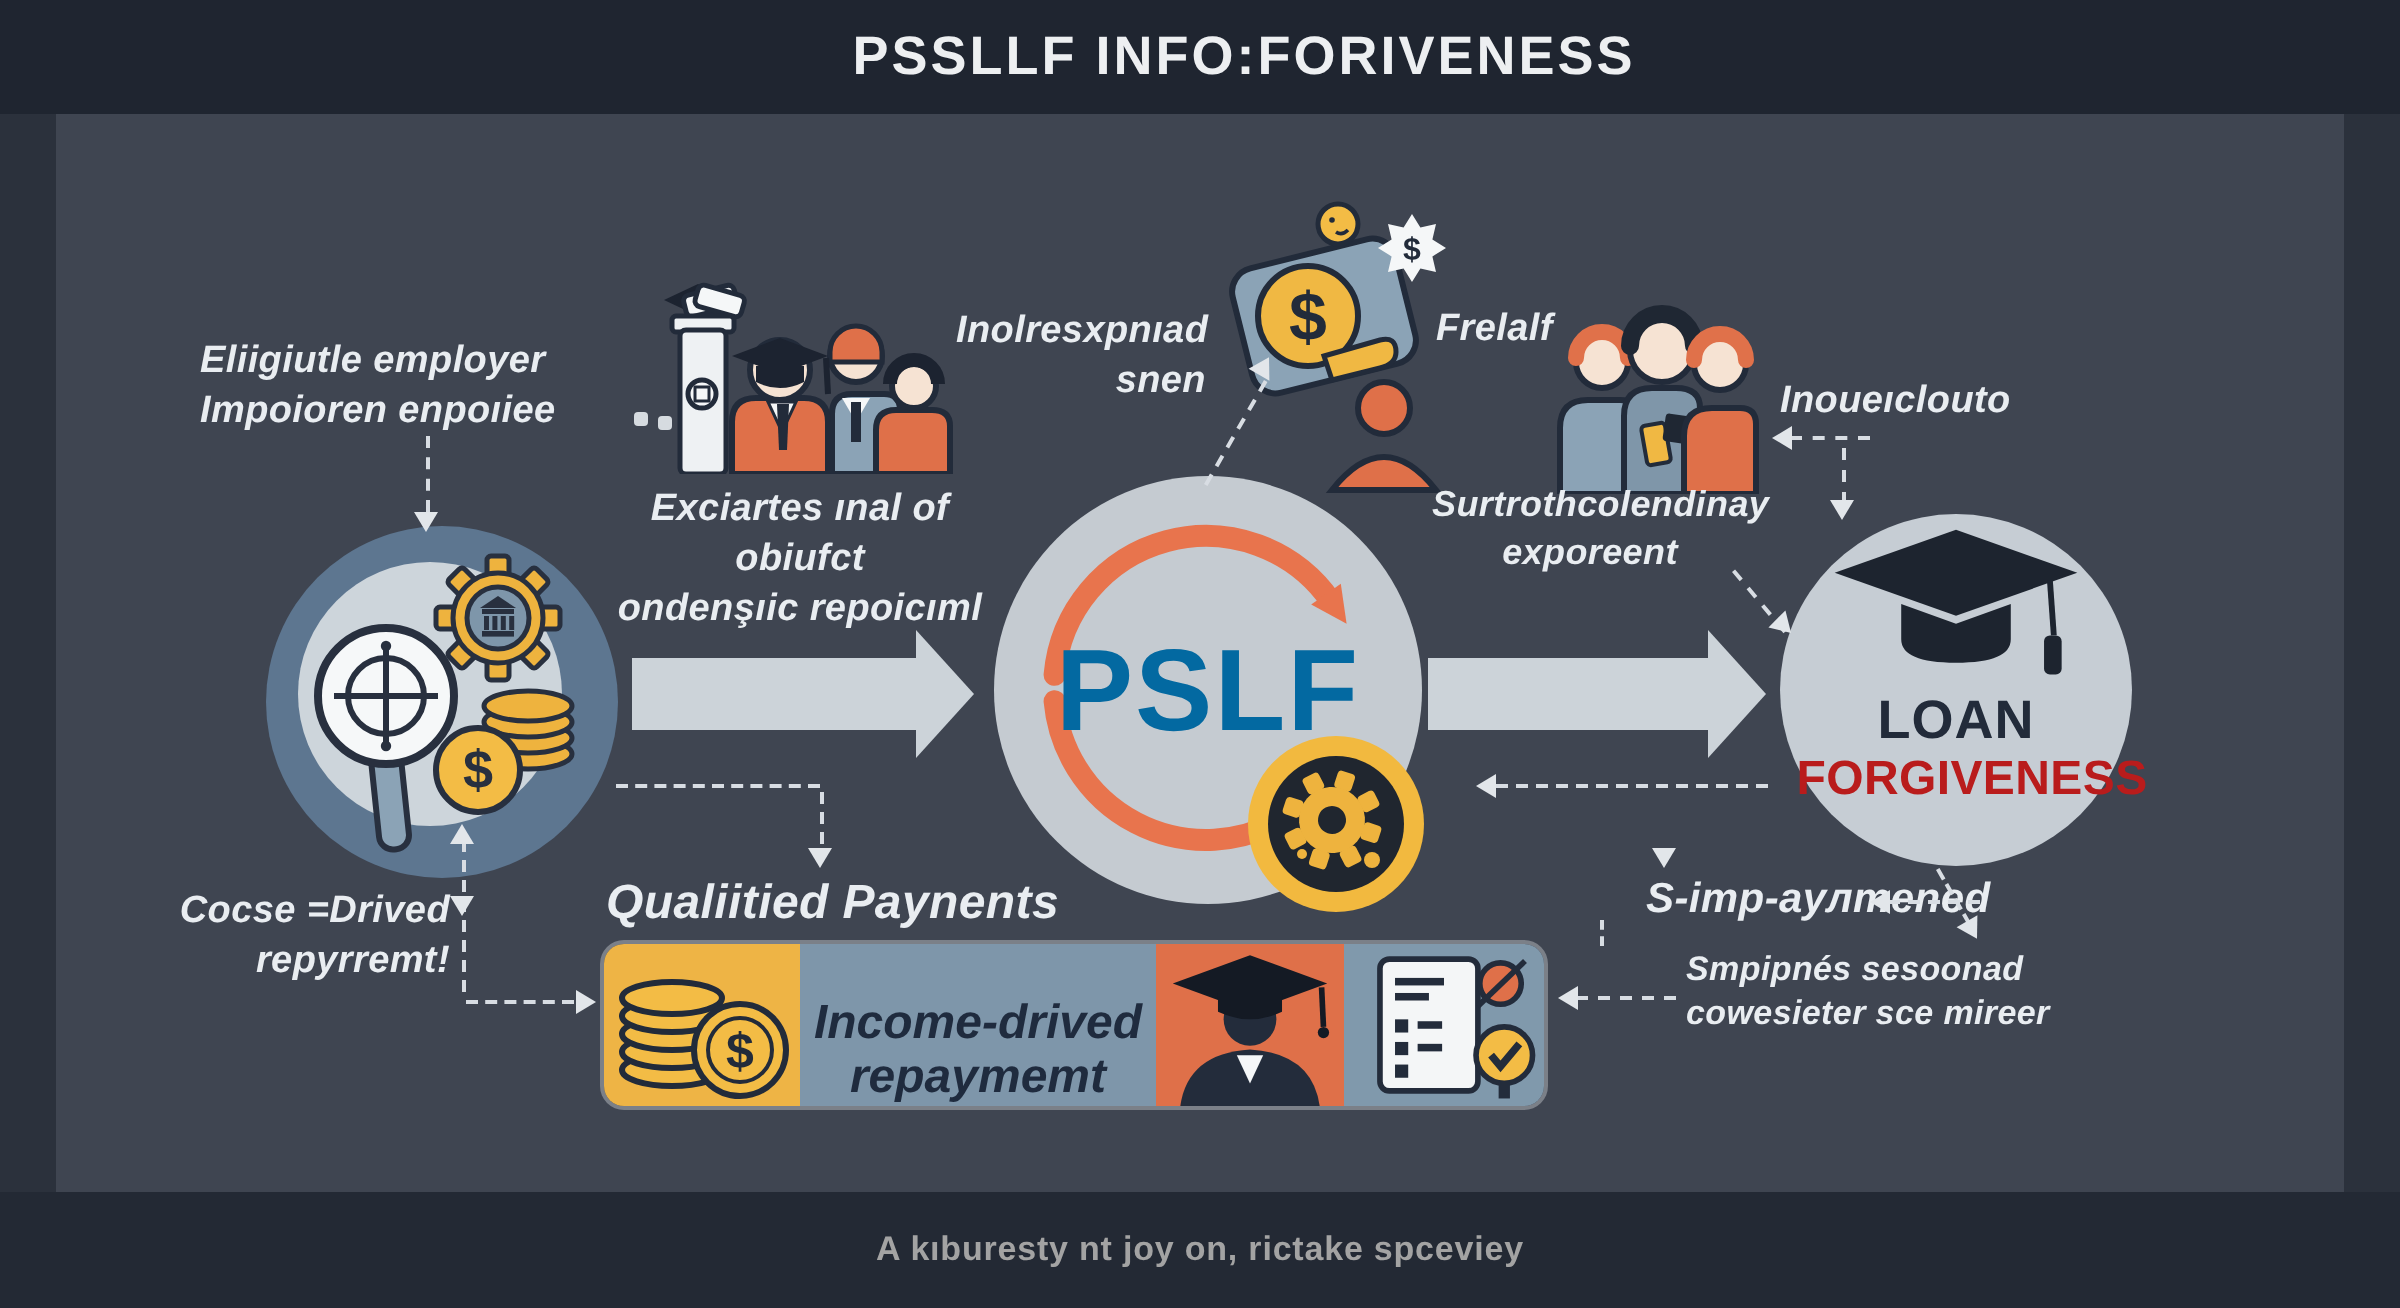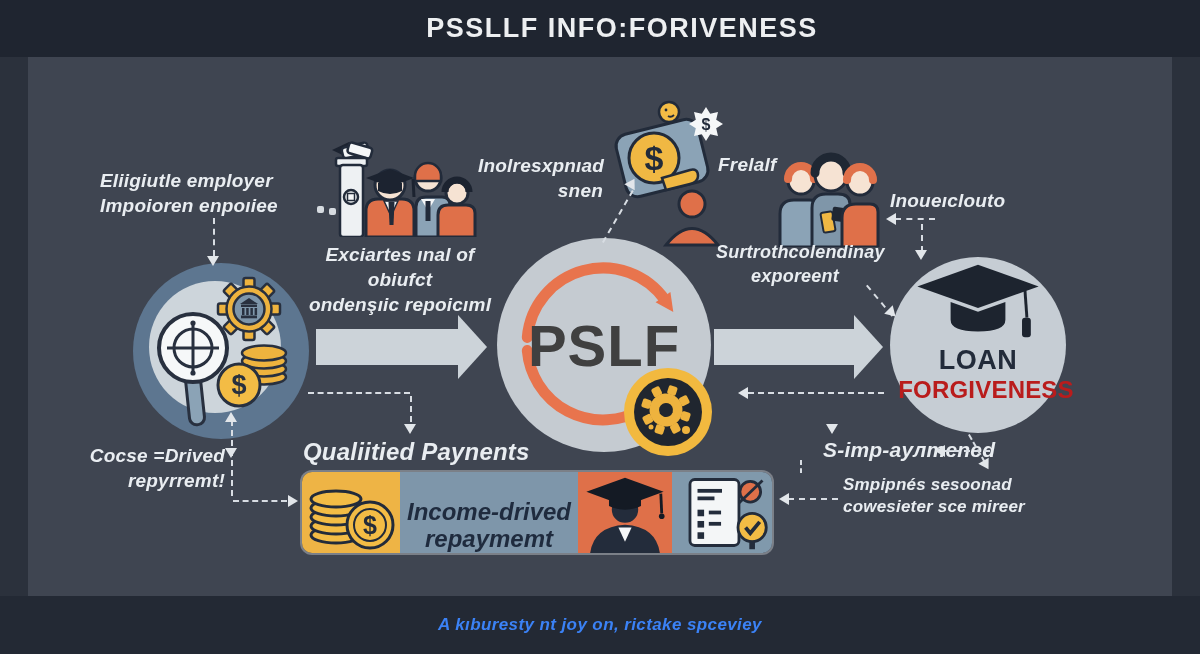--- a/index.html
+++ b/index.html
@@ -12,36 +12,36 @@
     position:absolute; left:0; top:0; width:1200px; height:57px;
     background:#1f2530; display:flex; align-items:center; justify-content:center;padding-left:22px;
   }
   .header-title { color:#edeff1; font-size:27px; font-weight:700; letter-spacing:1.5px; }
   .strip { position:absolute; top:57px; height:539px; width:28px; background:#2b313c; }
   .strip-left { left:0; } .strip-right { right:0; }
   .footer {
     position:absolute; left:0; bottom:0; width:1200px; height:58px;
     background:#232934; display:flex; align-items:center; justify-content:center;
   }
-  .footer-caption { color:#3b82f6; font-style:italic; font-weight:600; font-size:17px; letter-spacing:0.4px; }
+  .footer-caption { color:#a3a3a3; font-weight:600; font-size:17px; letter-spacing:0.4px; }
 
   
   .lbl {
     position:absolute; color:#e9edf1; font-style:italic; font-weight:600;
     font-size:19px; line-height:1.32; white-space:pre-line; letter-spacing:0.2px;
   }
 
   
   .node { position:absolute; border-radius:50%; }
   .node-left   { left:133px; top:263px; width:176px; height:176px; }
   .node-center { left:497px; top:238px; width:214px; height:214px; background:#c5cbd1;
                  display:flex; align-items:center; justify-content:center; }
   .node-right  { left:890px; top:257px; width:176px; height:176px; background:#c6cdd4;
                  display:flex; flex-direction:column; align-items:center; }
-  .pslf-text { font-size:58px; font-weight:800; color:#404040; letter-spacing:1px; z-index:2; }
+  .pslf-text { font-size:58px; font-weight:800; color:#0369a1; letter-spacing:1px; z-index:2; }
   .loan-line1 { font-size:27px; font-weight:800; color:#222b3a; margin-top:-4px; letter-spacing:0.5px; }
   .loan-line2 { font-size:24px; font-weight:800; color:#b91c1c; letter-spacing:0.2px;margin-left:16px; }
   .cycle-svg { position:absolute; left:0; top:0; }
   .gear-badge { position:absolute; left:622px; top:366px; width:92px; height:92px; }
 
   
   .flow-arrow { position:absolute; height:36px; background:#ccd3d9; top:329px; }
   .flow-arrow::after {
     content:""; position:absolute; right:-29px; top:-14px; width:0; height:0;
     border-left:29px solid #ccd3d9; border-top:32px solid transparent; border-bottom:32px solid transparent;

